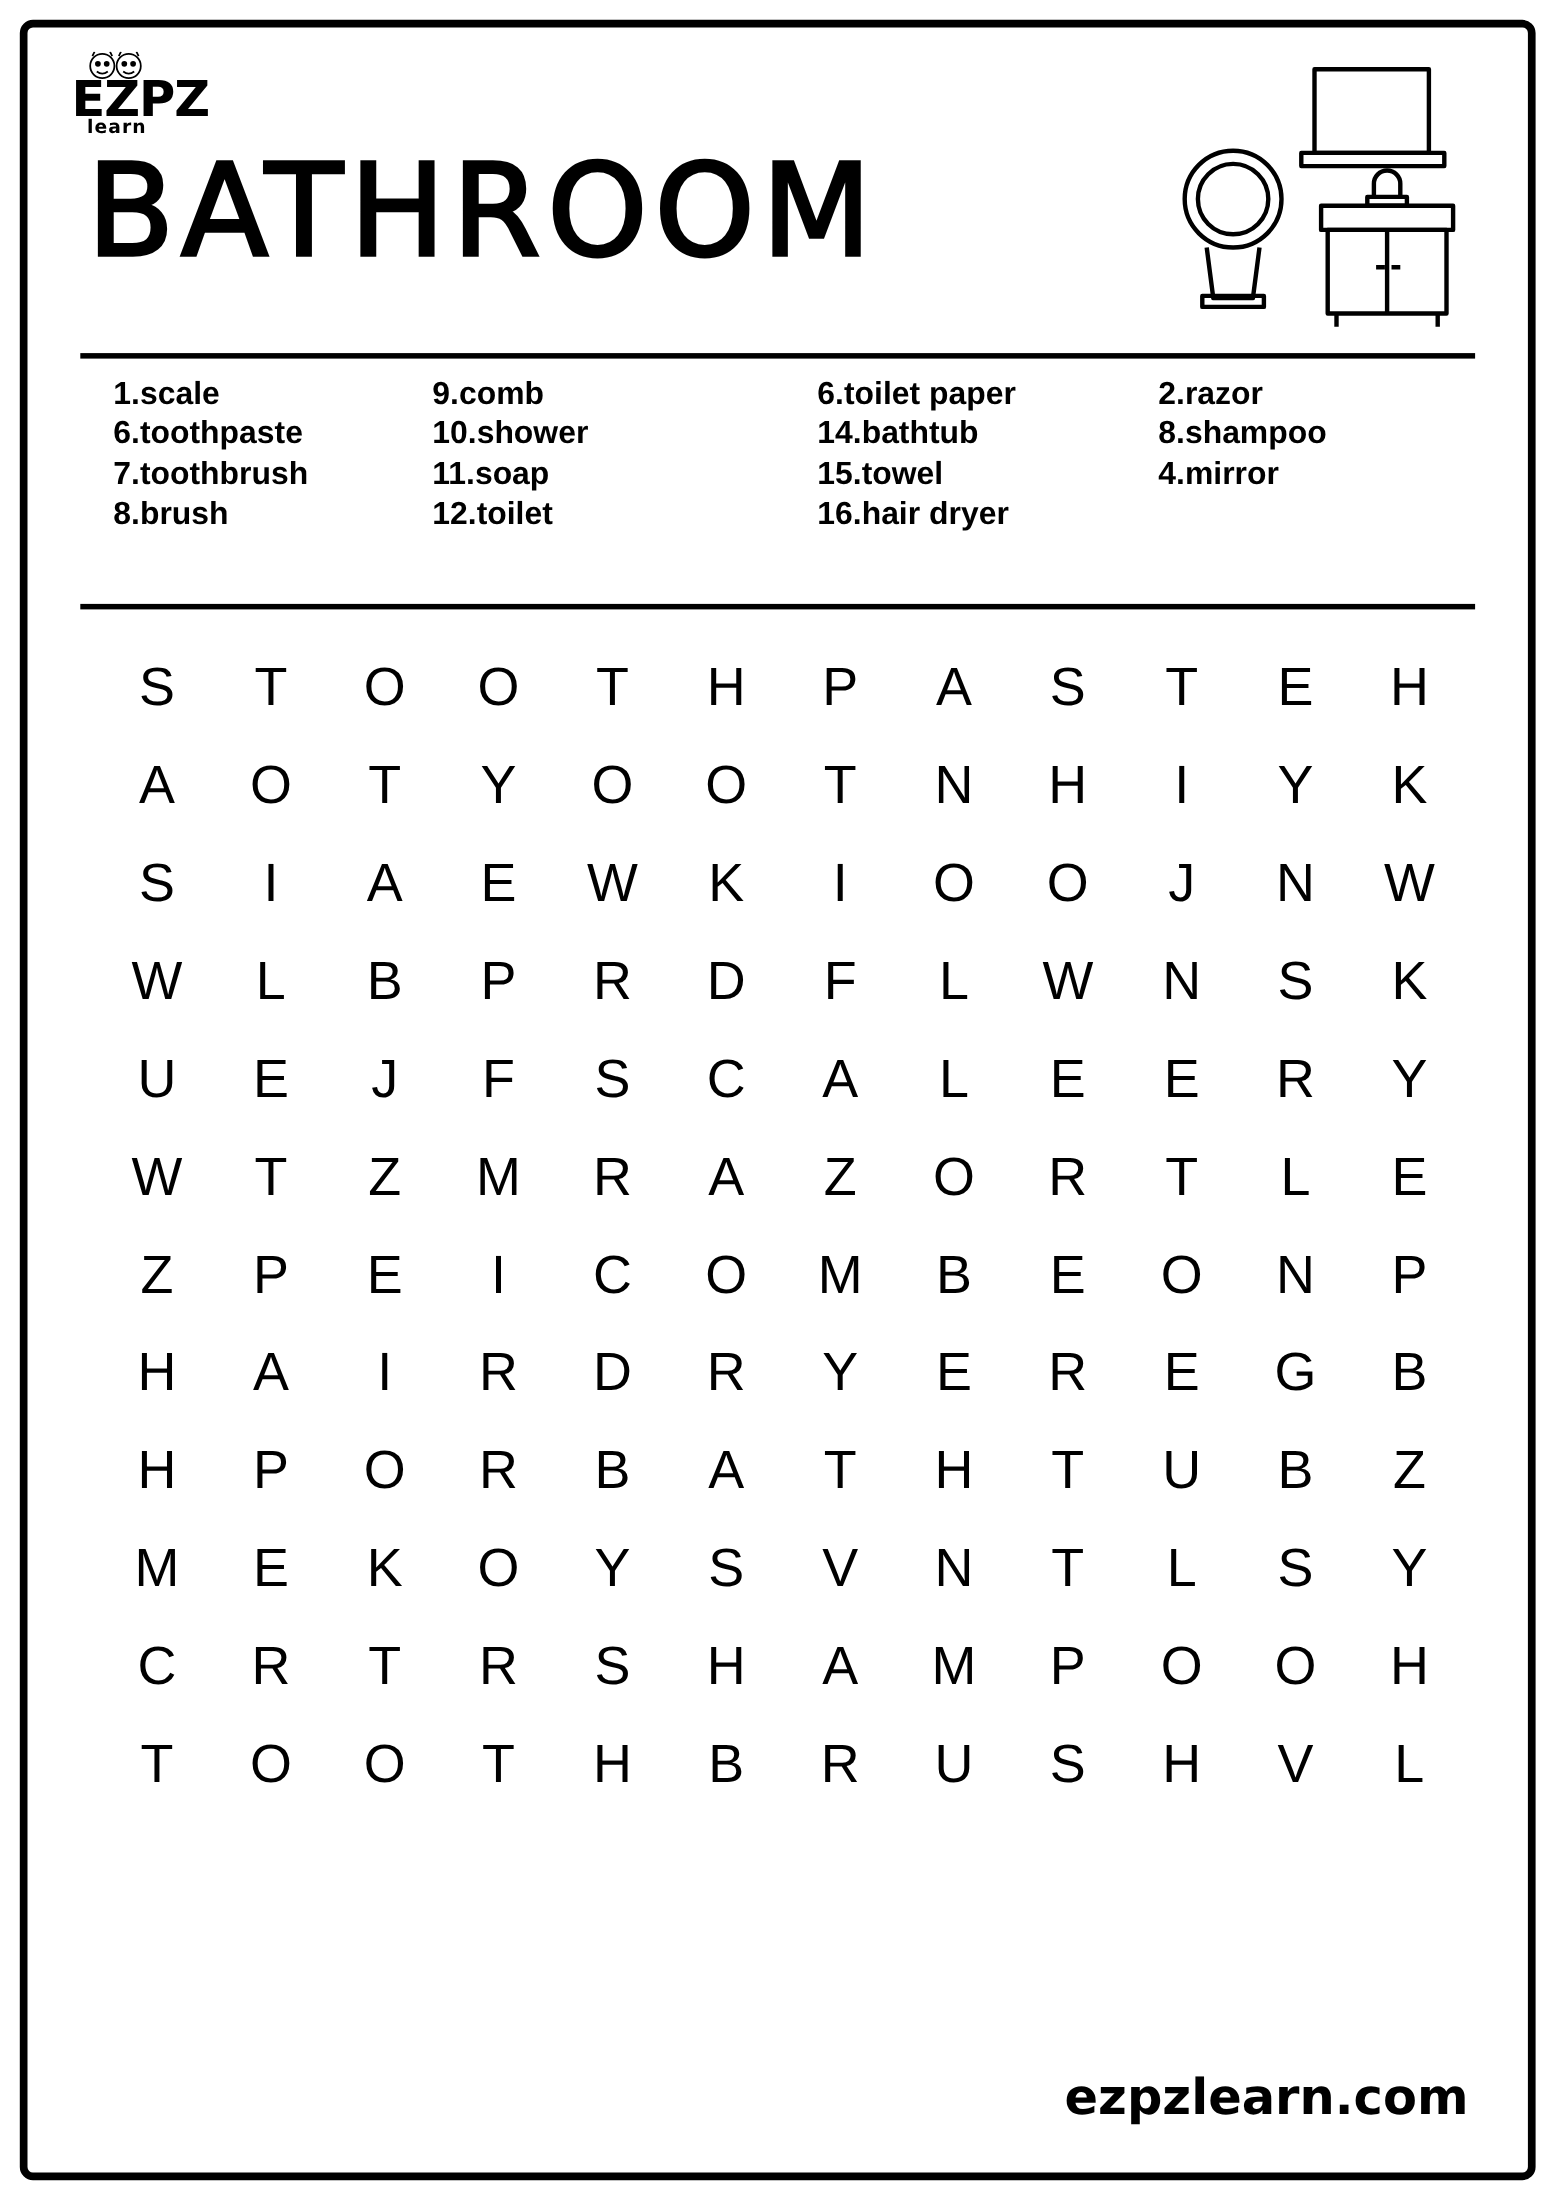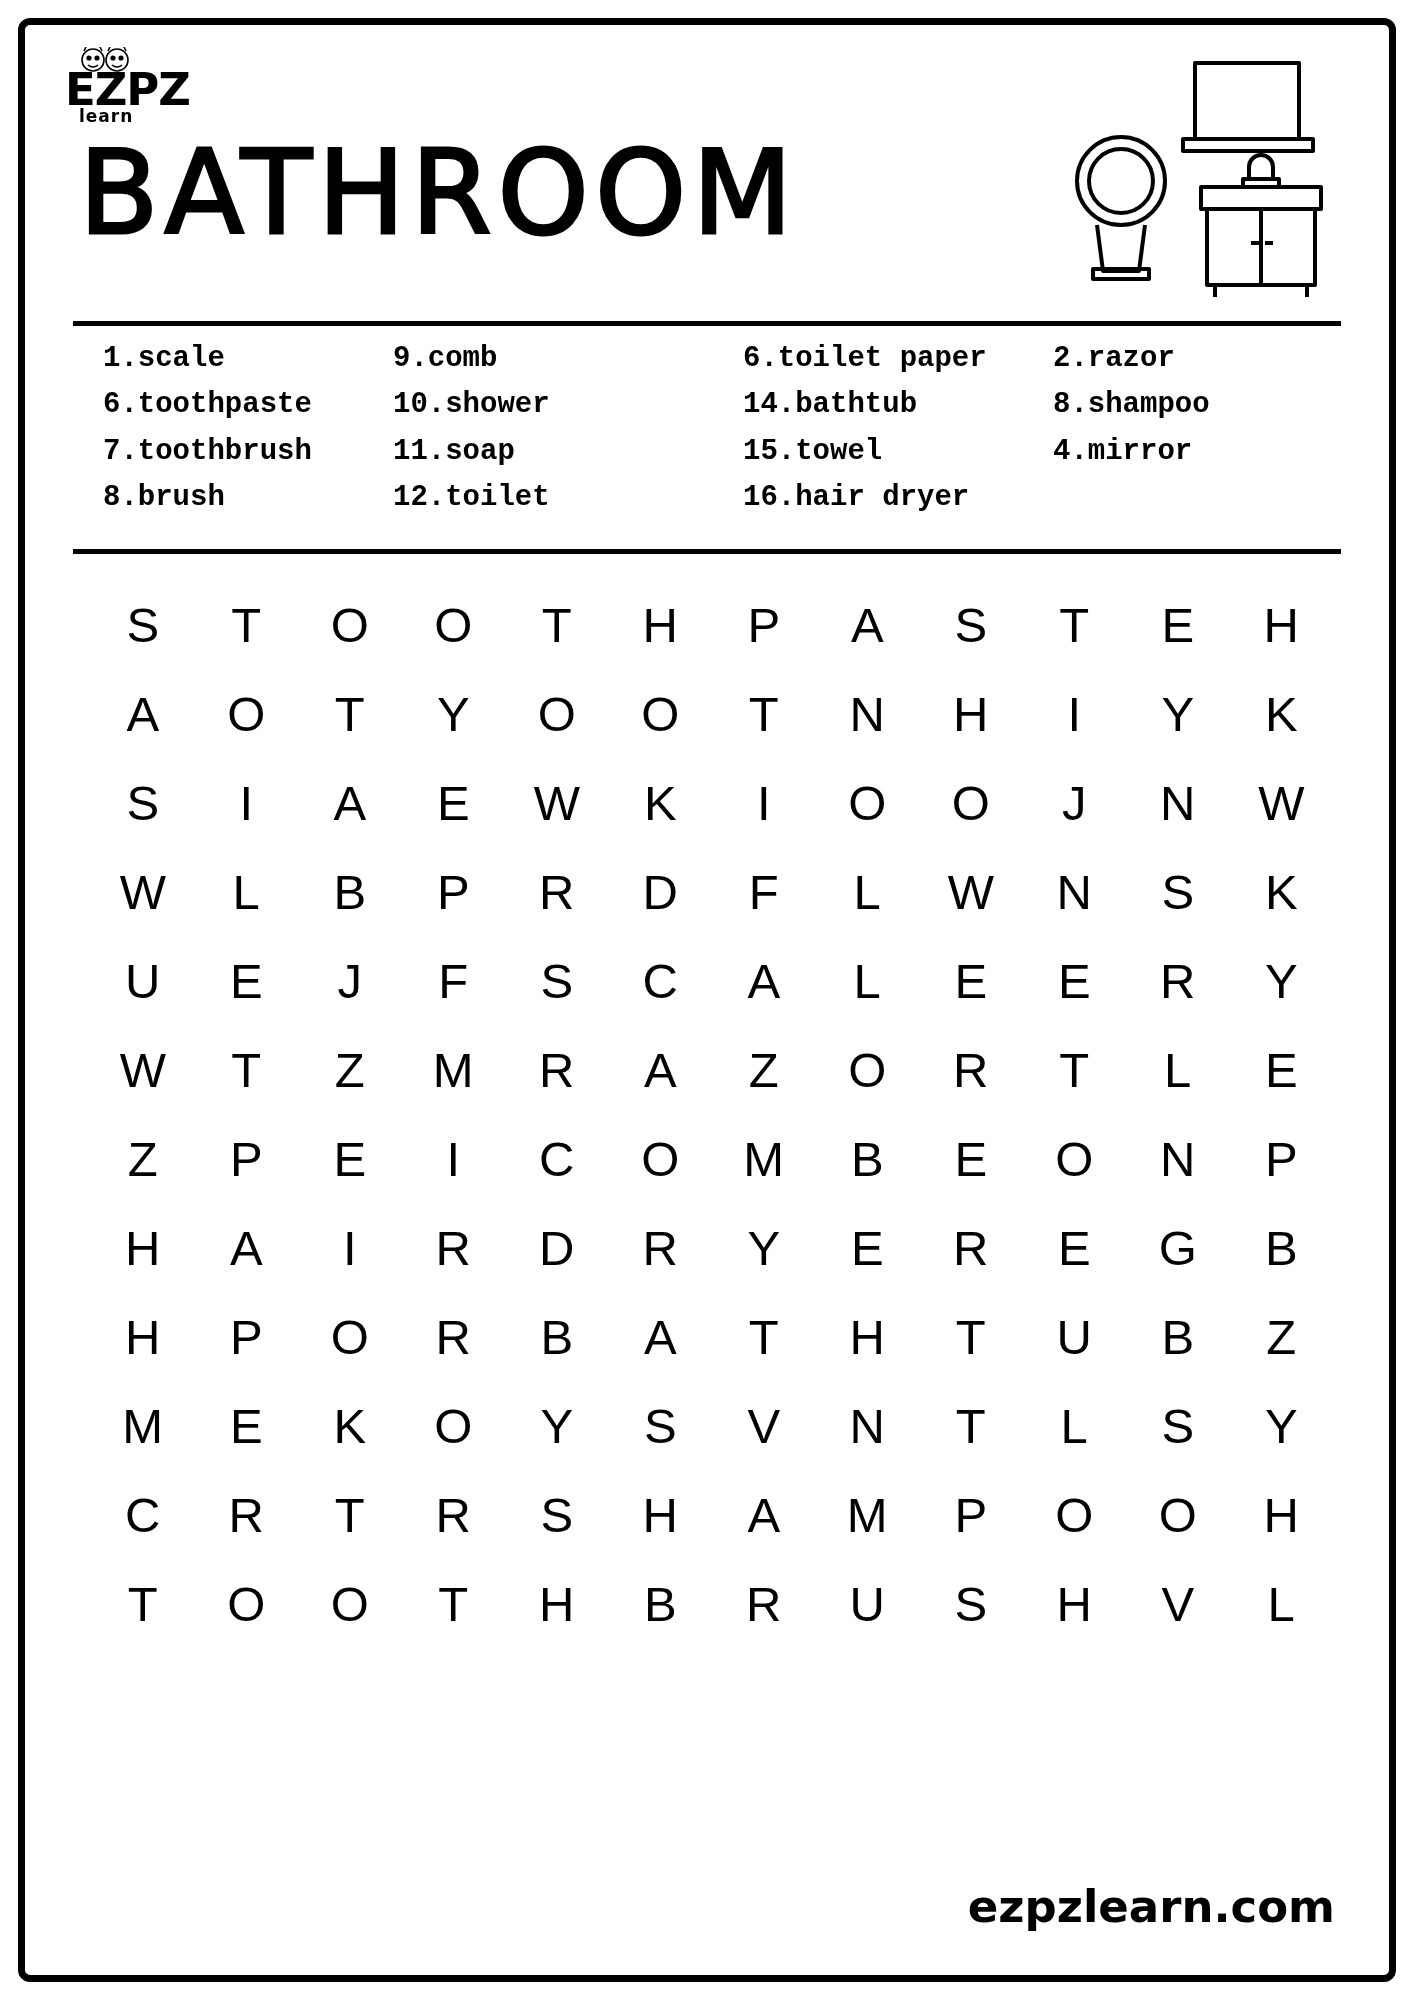--- a/index.html
+++ b/index.html
@@ -103,22 +103,22 @@
   .rule-bottom { top: 524px; }
 
   
   .wordlist {
     position: absolute;
     left: 78px;
     right: 60px;
     top: 316px;
     display: grid;
     grid-template-columns: 290px 350px 310px auto;
-    row-gap: 11px;
-    font-family: Liberation Mono, monospace;
+    row-gap: 1px;
+    font-family: Liberation Sans, sans-serif;
     font-weight: bold;
     font-size: 29px;
     line-height: 1.22;
   }
   .word-item {
     white-space: nowrap;
   }
 
   
   .grid {

